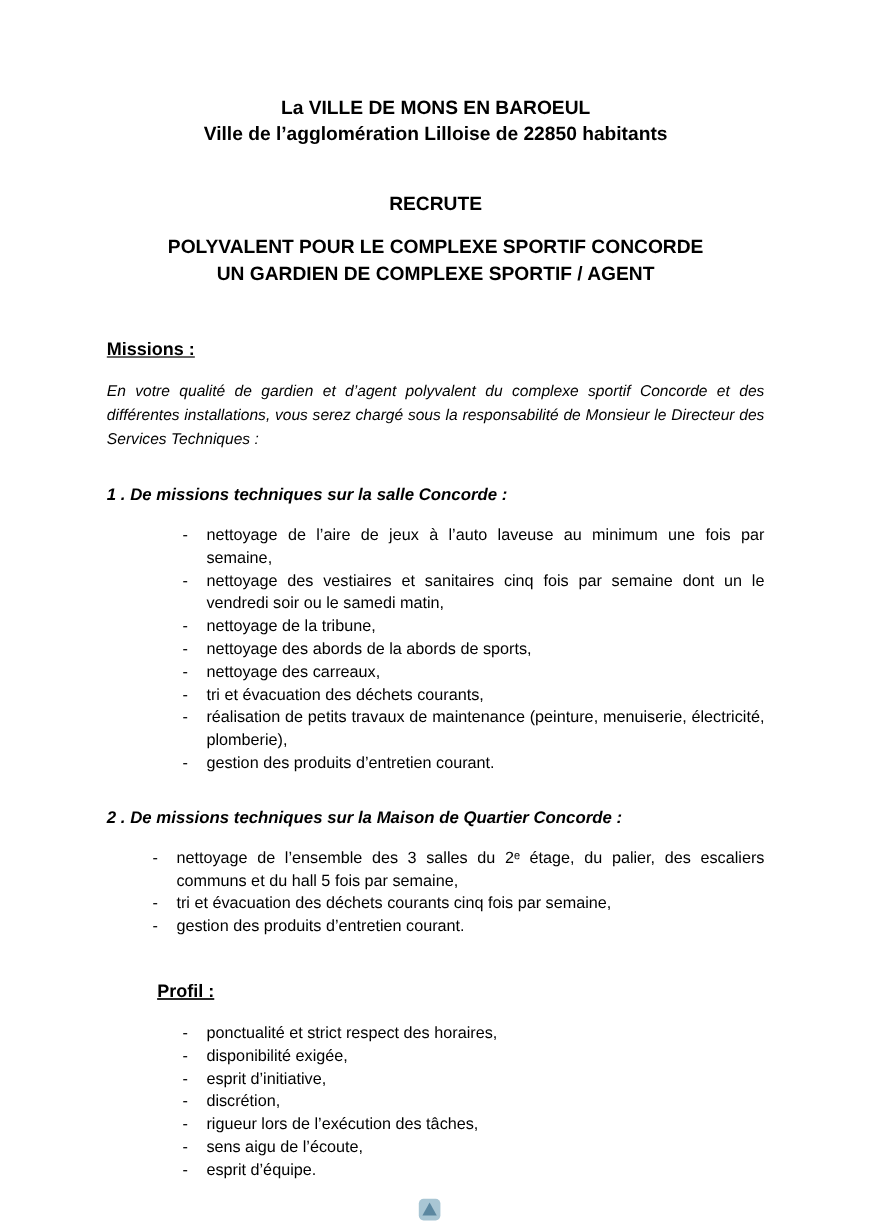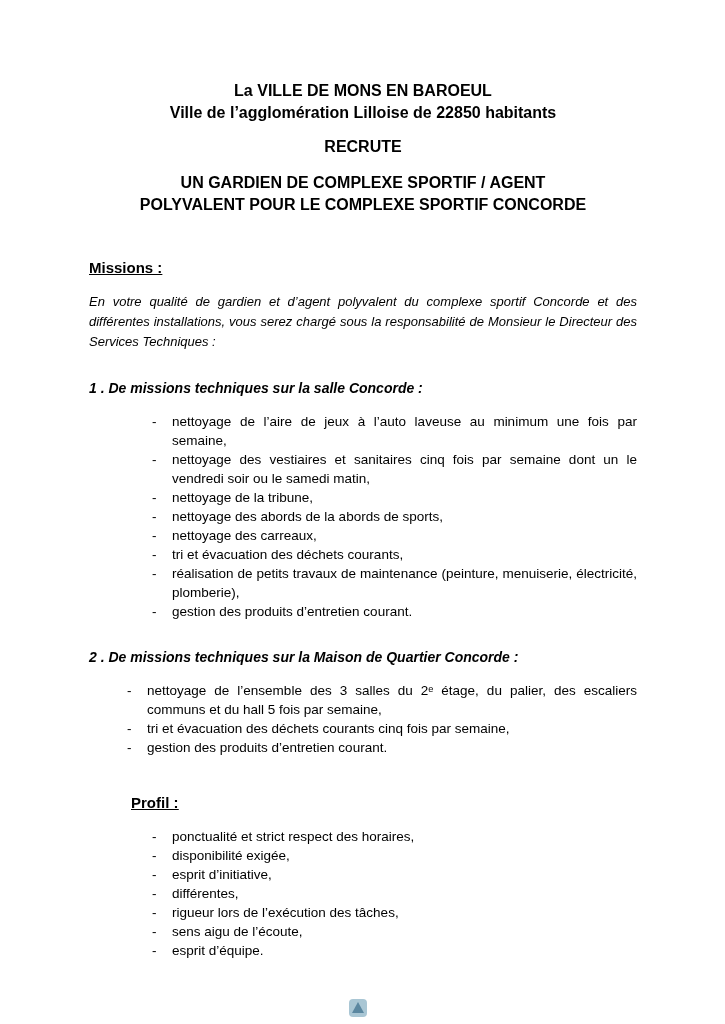--- a/index.html
+++ b/index.html
@@ -20,21 +20,21 @@
     padding: 80px 88px 0 89px;
     position: relative;
   }
   .center { text-align: center; }
 
   .h-line {
     font-size: 16px;
     font-weight: bold;
     line-height: 22px;
   }
-  .recrute { margin-top: 12px; }
+  .recrute { margin-top: 36px; }
   .position { margin-top: 14px; }
 
   .sub-heading {
     margin-top: 42px;
     font-size: 15px;
     font-weight: bold;
     line-height: 20px;
   }
   .sub-heading .underline { text-decoration: underline; }
 
@@ -90,22 +90,22 @@
 </head>
 <body>
 
 <div class="page">
 
   <div class="center">
     <div class="h-line">La VILLE DE MONS EN BAROEUL</div>
     <div class="h-line">Ville de l’agglomération Lilloise de 22850 habitants</div>
     <div class="h-line recrute">RECRUTE</div>
     <div class="position">
+      <div class="h-line">POLYVALENT POUR LE COMPLEXE SPORTIF CONCORDE</div>
       <div class="h-line">UN GARDIEN DE COMPLEXE SPORTIF / AGENT</div>
-      <div class="h-line">POLYVALENT POUR LE COMPLEXE SPORTIF CONCORDE</div>
     </div>
   </div>
 
   <div class="sub-heading">
     <span class="underline">Missions :</span>
   </div>
 
   <p class="intro">En votre qualité de gardien et d’agent polyvalent du complexe sportif Concorde et des différentes installations, vous serez chargé sous la responsabilité de Monsieur le Directeur des Services Techniques :</p>
 
   <div class="section-title">1 . De missions techniques sur la salle Concorde :</div>
@@ -174,21 +174,21 @@
     <div class="li">
       <span class="marker">-</span>
       <span class="li-text">disponibilité exigée,</span>
     </div>
     <div class="li">
       <span class="marker">-</span>
       <span class="li-text">esprit d’initiative,</span>
     </div>
     <div class="li">
       <span class="marker">-</span>
-      <span class="li-text">différentes,</span>
+      <span class="li-text">discrétion,</span>
     </div>
     <div class="li">
       <span class="marker">-</span>
       <span class="li-text">rigueur lors de l’exécution des tâches,</span>
     </div>
     <div class="li">
       <span class="marker">-</span>
       <span class="li-text">sens aigu de l’écoute,</span>
     </div>
     <div class="li">

